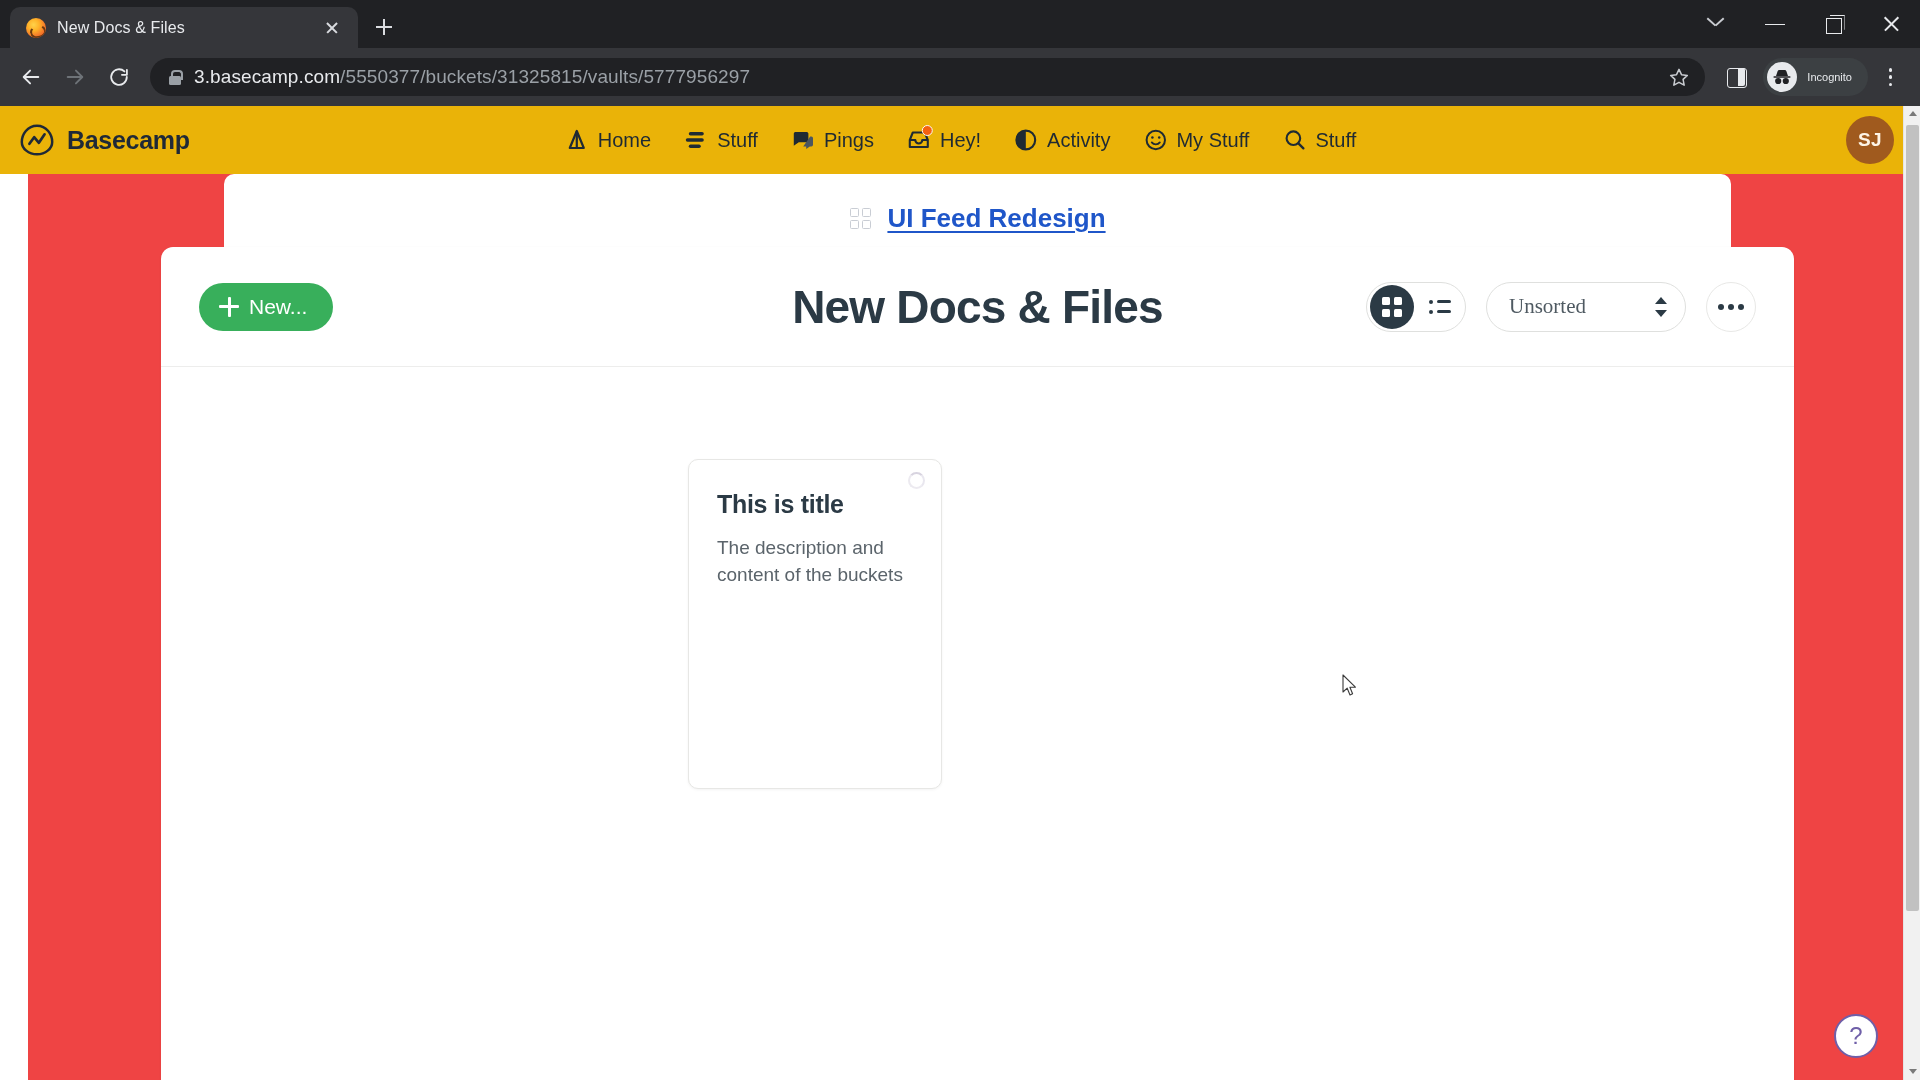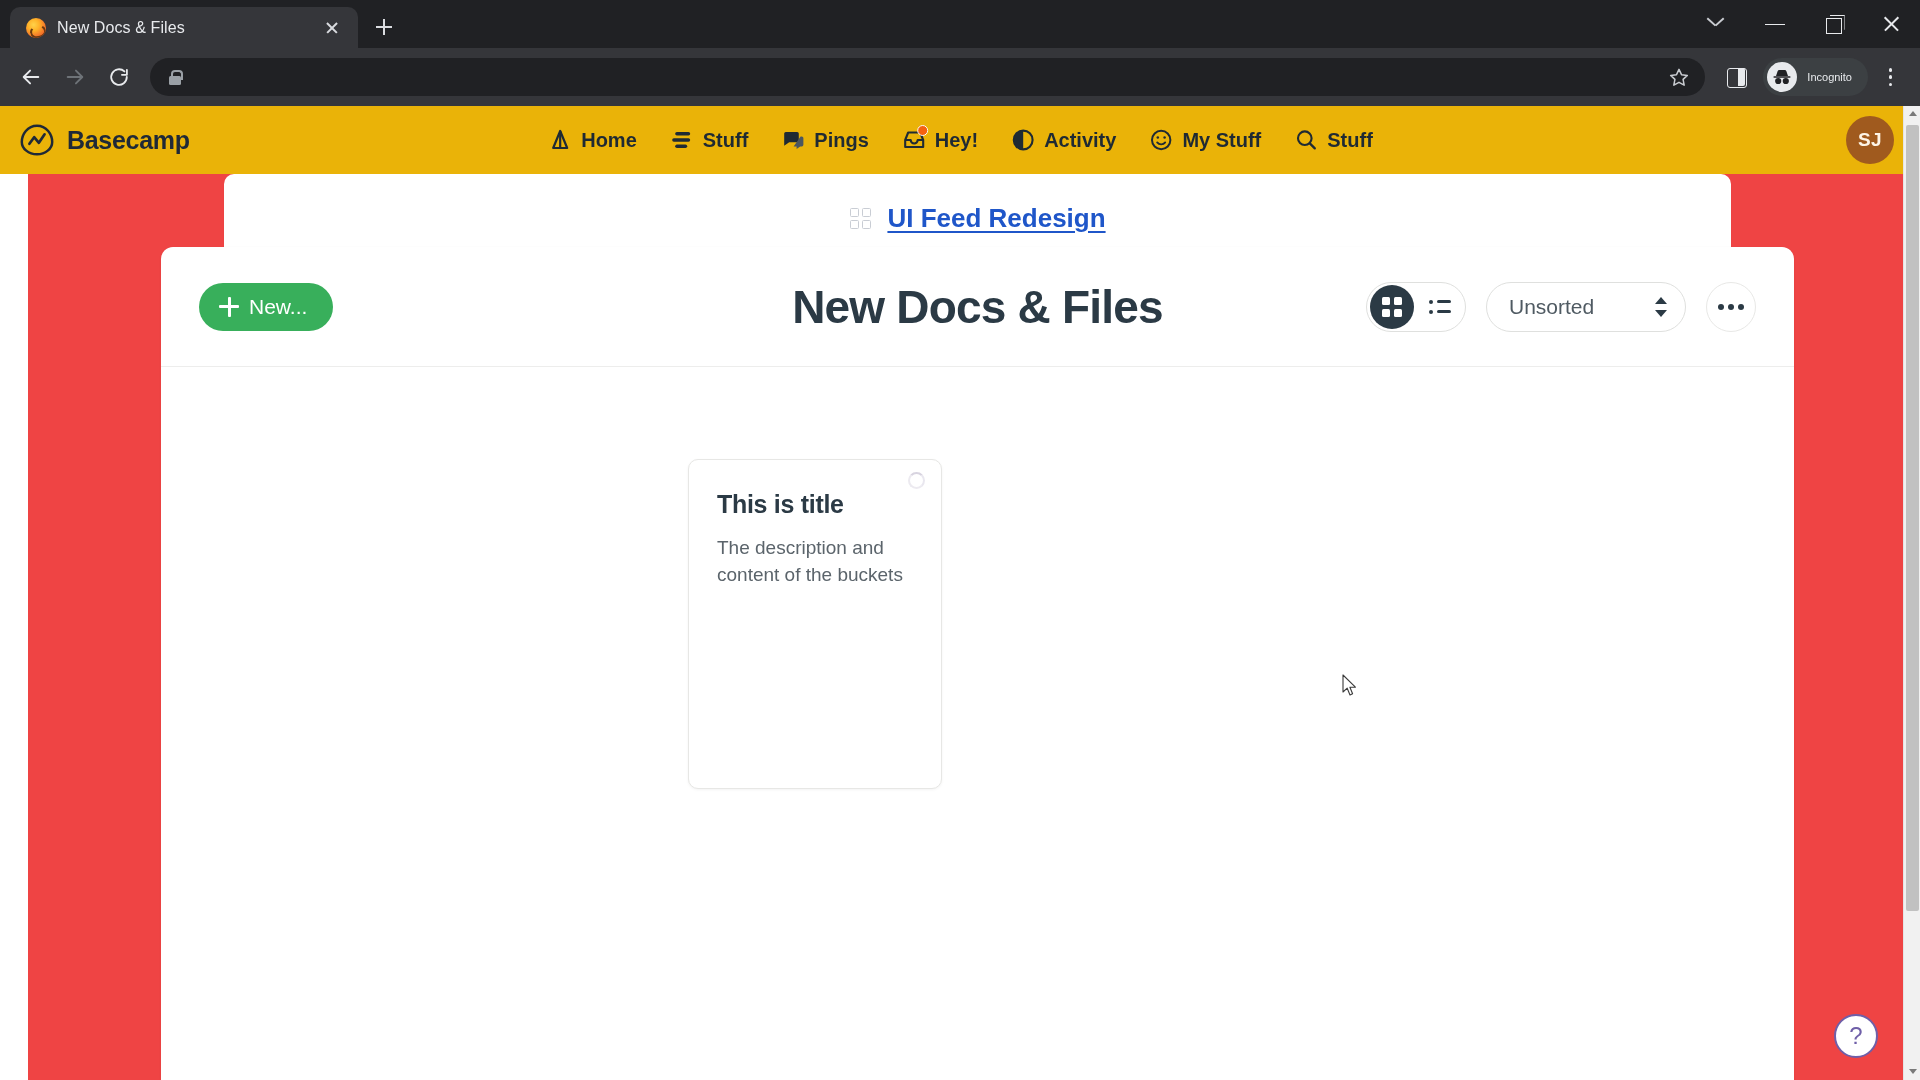--- a/index.html
+++ b/index.html
@@ -153,21 +153,21 @@
   .bc-logo { display:flex; align-items:center; gap:11px; }
   .bc-logo-text {
     font-size:25px; font-weight:700; color:#1f2937; letter-spacing:-.3px;
   }
   .bc-nav {
     position:absolute; left:50%; transform:translateX(-50%);
     display:flex; align-items:center; gap:32px;
   }
   .bc-nav-item {
     display:flex; align-items:center; gap:8px; position:relative;
-    font-size:20px; font-weight:700; color:#1f2a33; white-space:nowrap;
+    font-size:20px; font-weight:400; color:#1f2a33; white-space:nowrap;
   }
   .bc-nav-icon { position:relative; width:26px; height:26px; flex:0 0 26px; }
   .bc-badge {
     position:absolute; right:-1px; top:-2px; width:11px; height:11px;
     border-radius:50%; background:#f5610f; border:1.5px solid #fafaf8;
   }
   .bc-avatar {
     margin-left:auto; width:48px; height:48px; border-radius:50%;
     background:#a05a1e; color:#fdf4e6; display:flex; align-items:center;
     justify-content:center; font-size:19px; font-weight:700; letter-spacing:.5px;
@@ -249,21 +249,21 @@
   .list-glyph i:nth-child(1){ top:1px; }
   .list-glyph i:nth-child(2){ top:1.5px; width:14px; }
   .list-glyph i:nth-child(3){ top:11px; }
   .list-glyph i:nth-child(4){ top:11.5px; width:14px; }
 
   .sort-select {
     position:relative; width:200px; height:50px; border:1.5px solid #dfe0de;
     border-radius:26px; background:#fff; display:flex; align-items:center;
     padding:0 42px 0 22px;
   }
-  .sort-select .val { font-size:21px; color:#4f5a62; }
+  .sort-select .val { font-size:21px; color:#4f5a62;font-family:Liberation Serif, serif; }
   .updown {
     position:absolute; right:18px; top:50%; transform:translateY(-50%);
     width:12px; height:22px;
   }
   .updown::before, .updown::after {
     content:""; position:absolute; left:0; border-left:6px solid transparent;
     border-right:6px solid transparent;
   }
   .updown::before { top:1px; border-bottom:7px solid #2b3a45; }
   .updown::after  { bottom:1px; border-top:7px solid #2b3a45; }
@@ -358,20 +358,21 @@
     </div>
     <div class="tb-btn">
       <svg class="ico-svg" width="22" height="22" viewBox="0 0 24 24" fill="none" stroke="#e8eaed" stroke-width="2" stroke-linecap="round" stroke-linejoin="round">
           <path d="M20.5 12a8.5 8.5 0 1 1-2.6-6.1"></path>
           <polyline points="20.6 4.2 20.6 9.6 15.2 9.6"></polyline>
         </svg>
     </div>
 
     <div class="omnibox">
       <span class="lock"></span>
+      <span class="url"><b>3.basecamp.com</b><span>/5550377/buckets/31325815/vaults/5777956297</span></span>
       <span class="star">
         <svg class="ico-svg" width="20" height="20" viewBox="0 0 24 24" fill="none" stroke="#c9ccd1" stroke-width="1.8" stroke-linejoin="round">
             <polygon points="12 2.8 15 9.2 22 10.1 16.9 14.9 18.2 21.8 12 18.4 5.8 21.8 7.1 14.9 2 10.1 9 9.2"></polygon>
           </svg>
       </span>
     </div>
 
     <div class="sidepanel"></div>
 
     <div class="incognito">

